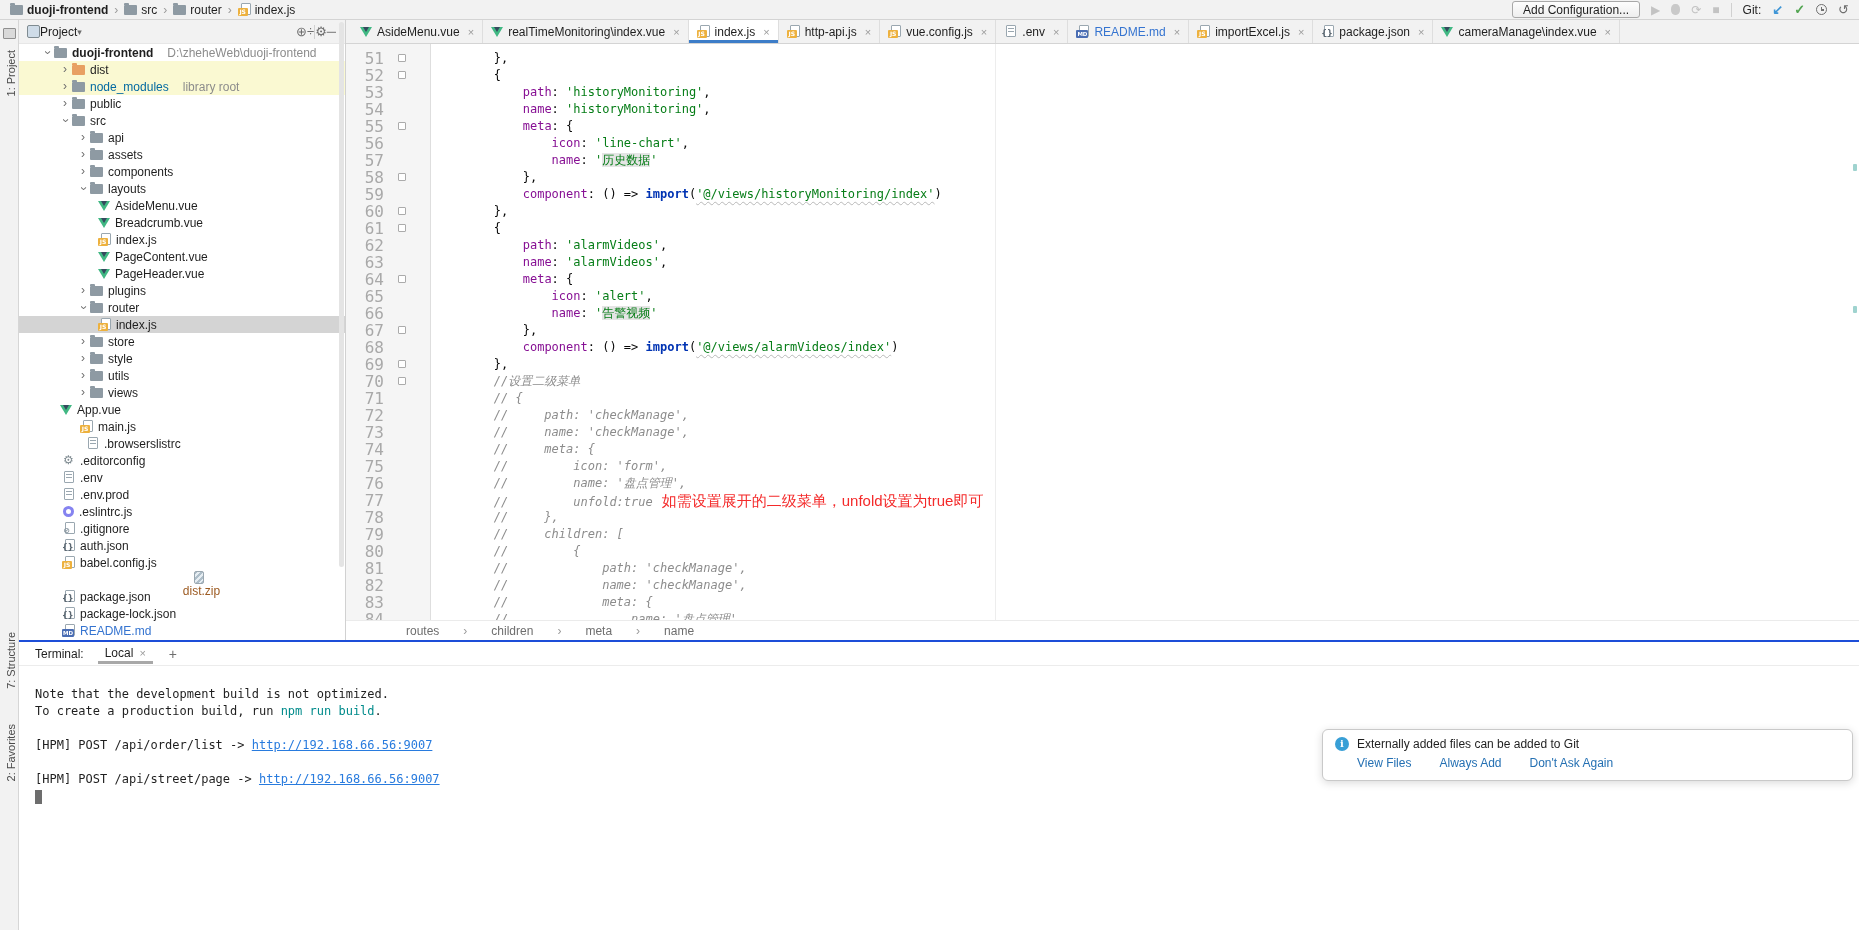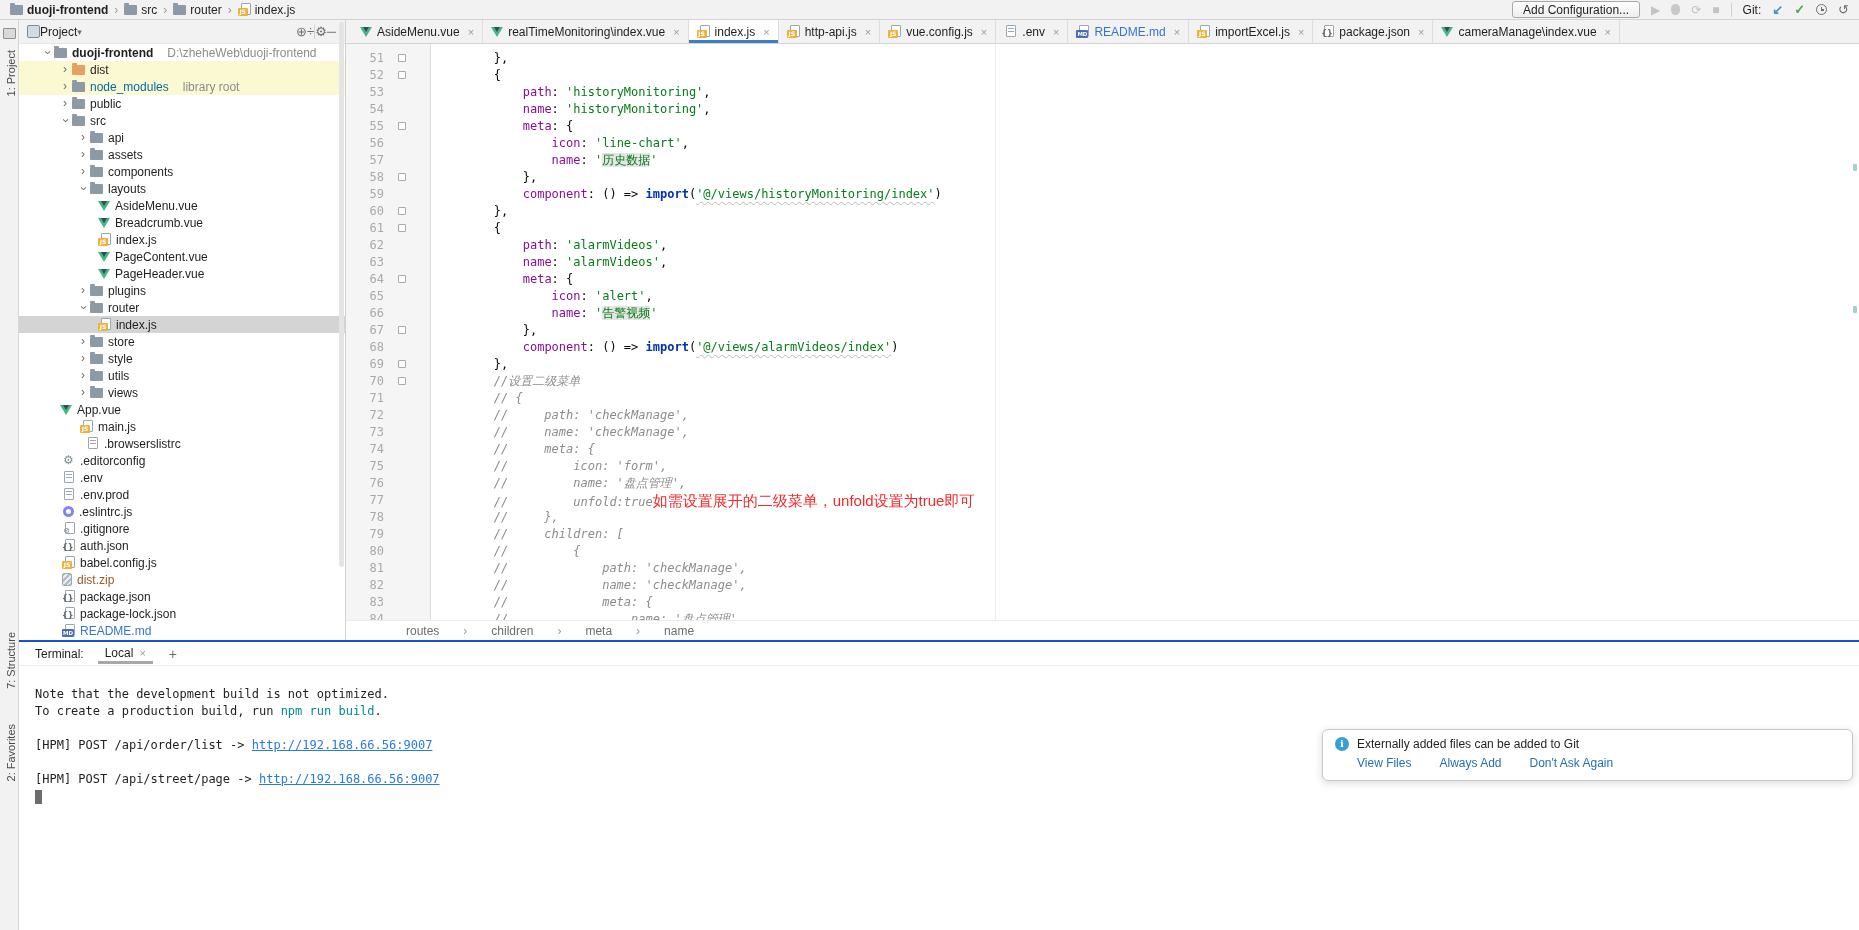--- a/index.html
+++ b/index.html
@@ -89,31 +89,31 @@
   .tab.active{background:#fff;box-shadow:inset 0 -3px 0 #3d7dc8}
   .tclose{color:#9b9b9b;font-size:11px;margin-left:3px}
   .tlbl.modified{color:#3574d0}
 
   
   #editor{position:absolute;left:346px;top:44px;right:0;height:576px;background:#fff;overflow:hidden}
   .gutter-bg{position:absolute;left:0;top:0;bottom:0;width:84px;background:#f5f5f5;border-right:1px solid #dedede}
   #gutter{position:absolute;left:0;top:6px;width:84px}
   .gut-row{height:17px;position:relative}
   .num{position:absolute;left:0;top:0;width:38px;text-align:right;font-family:"DejaVu Sans Mono",monospace;
-       font-size:12px;color:#a9a9a9;line-height:17px}
+       font-size:16px;color:#a9a9a9;line-height:17px}
   .fold{position:absolute;left:52px;top:4px;width:8px;height:8px;border:1px solid #ababab;background:#fff;border-radius:1px;box-sizing:border-box}
   #code{position:absolute;left:90px;top:6px;right:6px}
   .cl{height:17px;line-height:17px;font-family:"DejaVu Sans Mono",monospace;font-size:12px;white-space:pre;color:#080808}
   .tk-k{color:#871094}
   .tk-s{color:#067d17}
   .tk-hl{color:#067d17;background:#e5e5e5}
   .tk-su{color:#067d17;text-decoration:underline wavy #b8b8b8 1px;text-underline-offset:3px}
   .tk-kw{color:#0033b3;font-weight:bold}
   .tk-c{color:#8c8c8c;font-style:italic}
-  .tk-ann{color:#f42a2a;font-family:"Liberation Sans",sans-serif;font-style:normal;font-size:15px;margin-left:0}
+  .tk-ann{color:#f42a2a;font-family:"Liberation Sans",sans-serif;font-style:normal;font-size:15px;margin-left:9px}
   .margin-guide{position:absolute;left:649px;top:0;bottom:0;width:1px;background:#ededed}
   .stripe{position:absolute;right:2px;width:4px;height:7px;background:#9fd3cf;border-radius:1px}
 
   
   #edcrumbs{position:absolute;left:346px;top:620px;right:0;height:20px;background:#fff;border-top:1px solid #ebebeb;
             display:flex;align-items:center;padding-left:60px;gap:24px;box-sizing:border-box;z-index:2}
   .ecitem{color:#6e6e6e}
   .ecsep{color:#9a9a9a}
 
   
@@ -376,21 +376,21 @@
           <span>auth.json</span>
         </div>
         <div class="trow" style="padding-left: 40px;">
           <span class="chsp"></span>
           <span class="ic ic-js">
             <i class="pg"></i>
             <b class="badge b-js">JS</b>
           </span>
           <span>babel.config.js</span>
         </div>
-        <div class="trow" style="padding-left: 40px;">
+        <div class="trow" style="padding-left: 40px; flex-direction: column;">
           <span class="chsp"></span>
           <span class="ic ic-zip"></span>
           <span class="c-archive">dist.zip</span>
         </div>
         <div class="trow" style="padding-left: 40px;">
           <span class="chsp"></span>
           <span class="ic ic-json">
             <i class="pg"></i>
             <b class="badge b-json">{}</b>
           </span>

